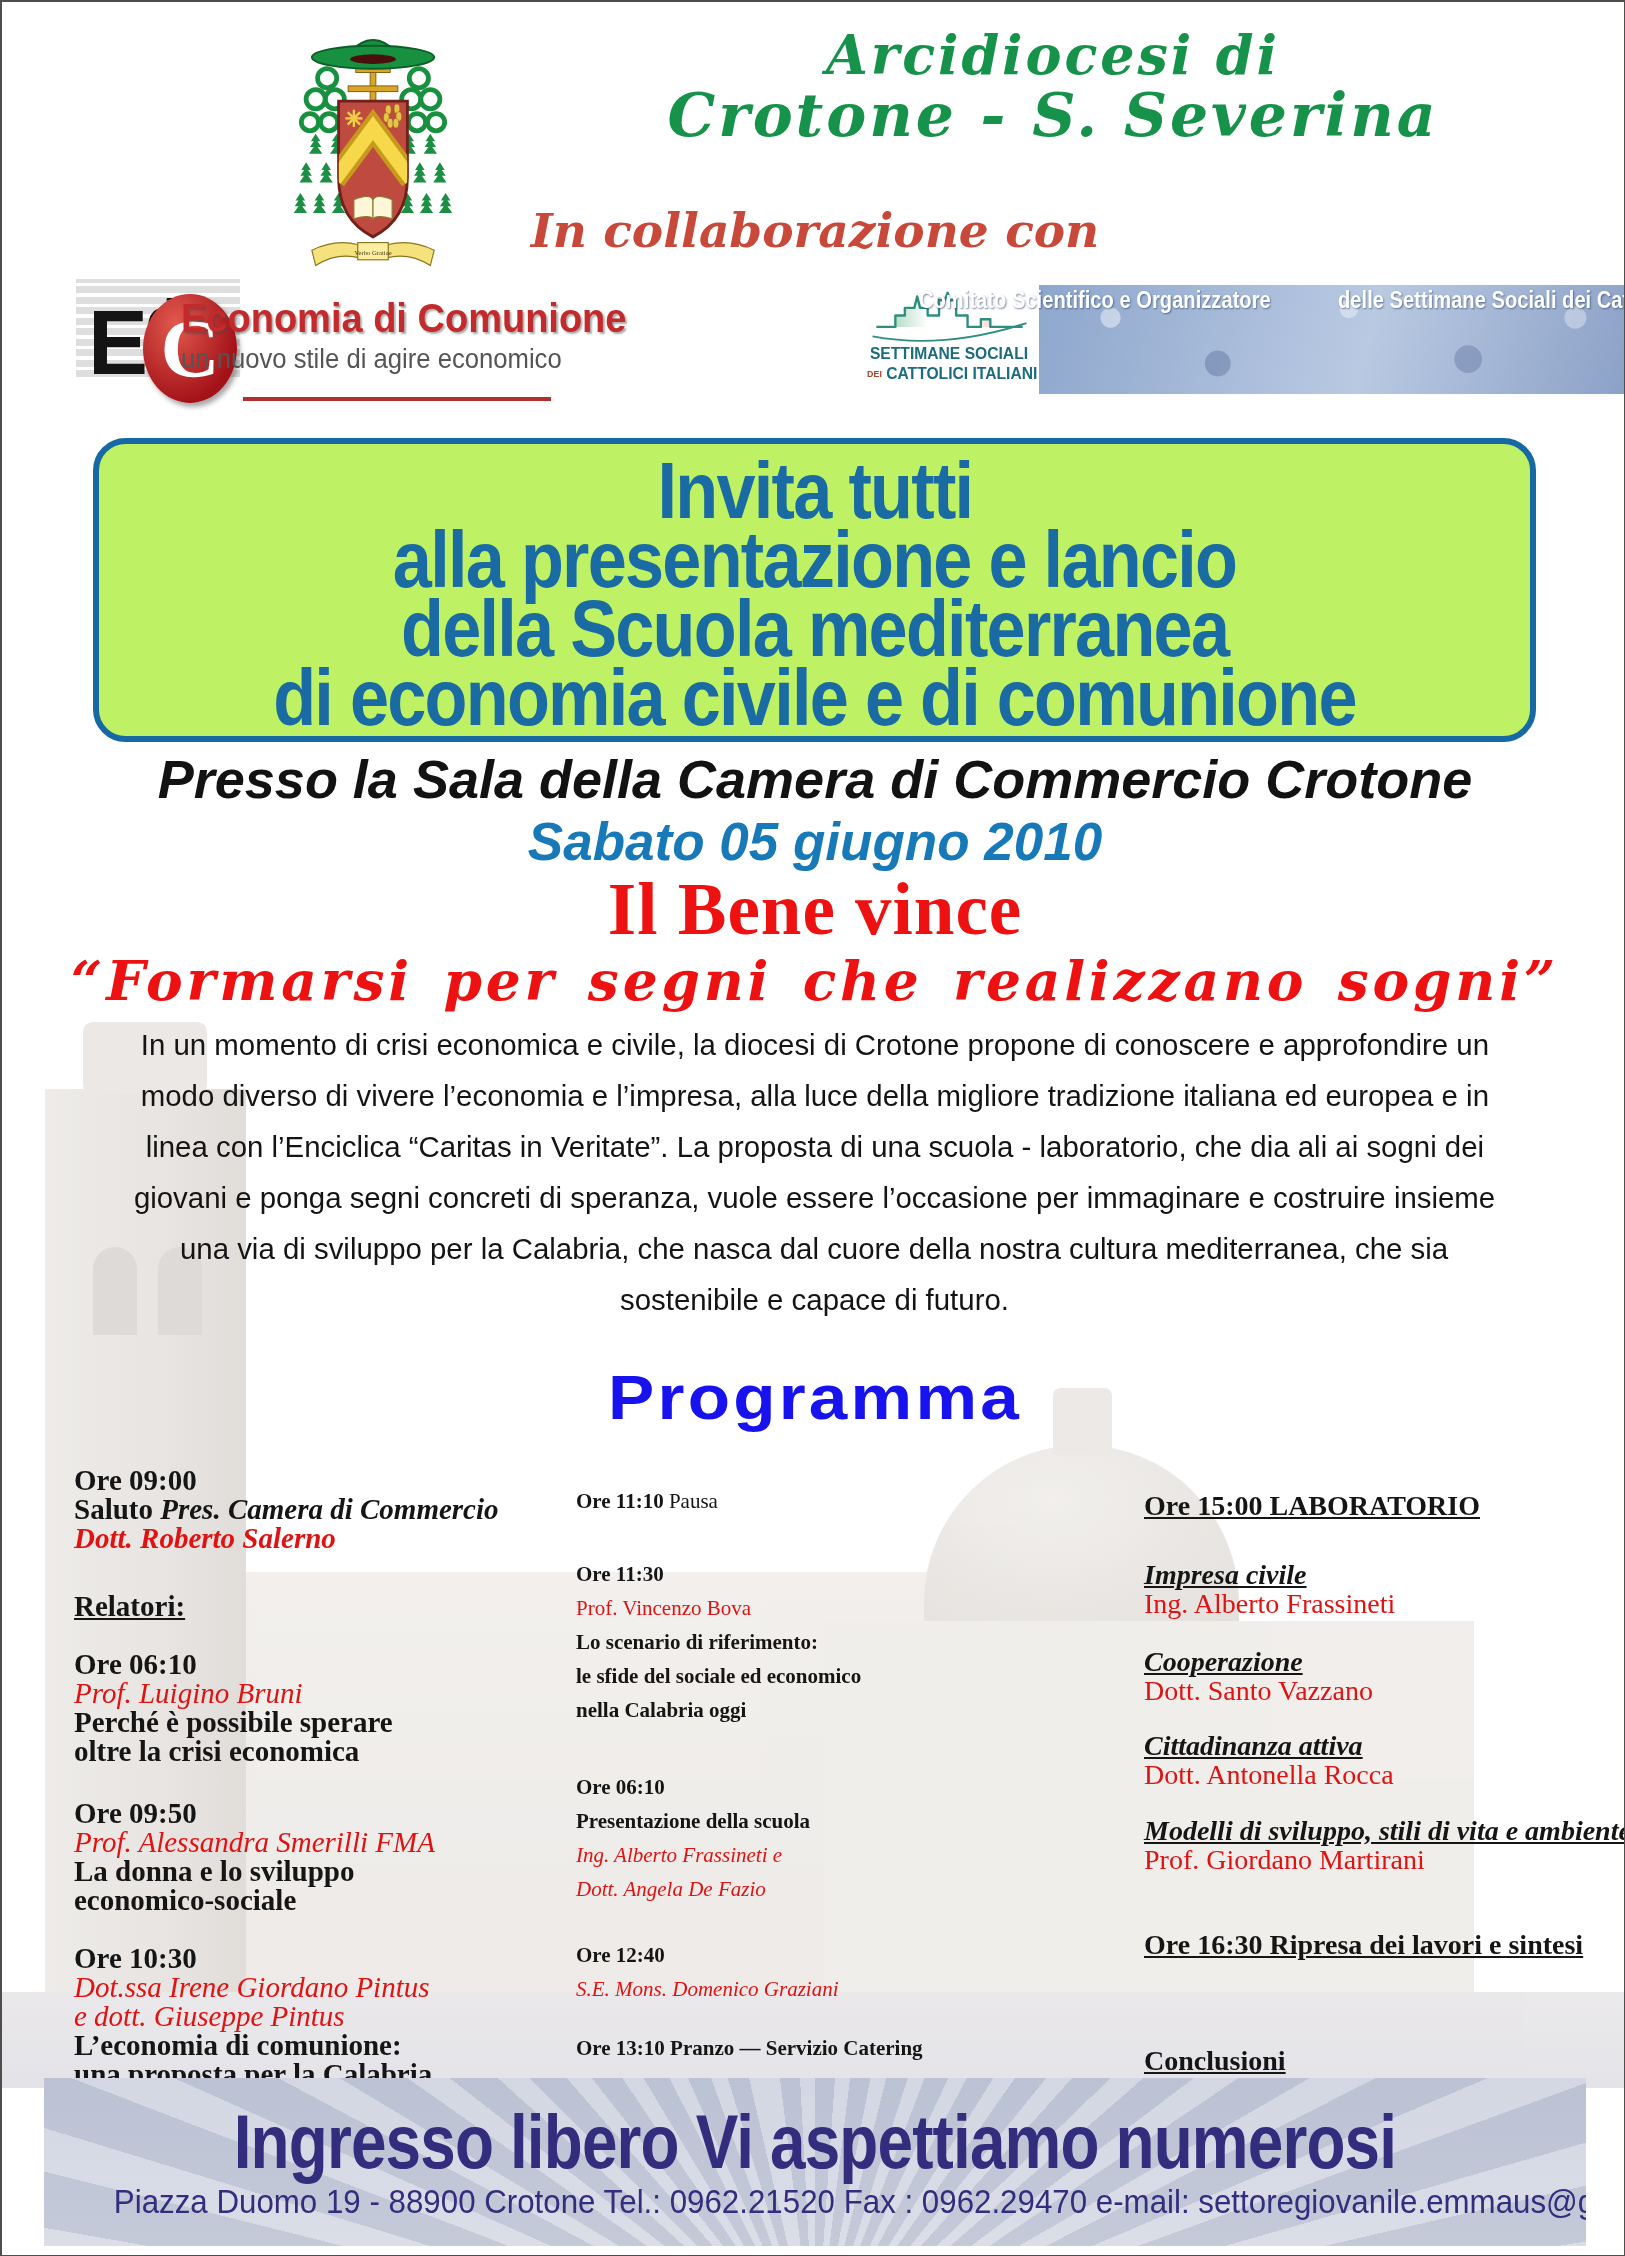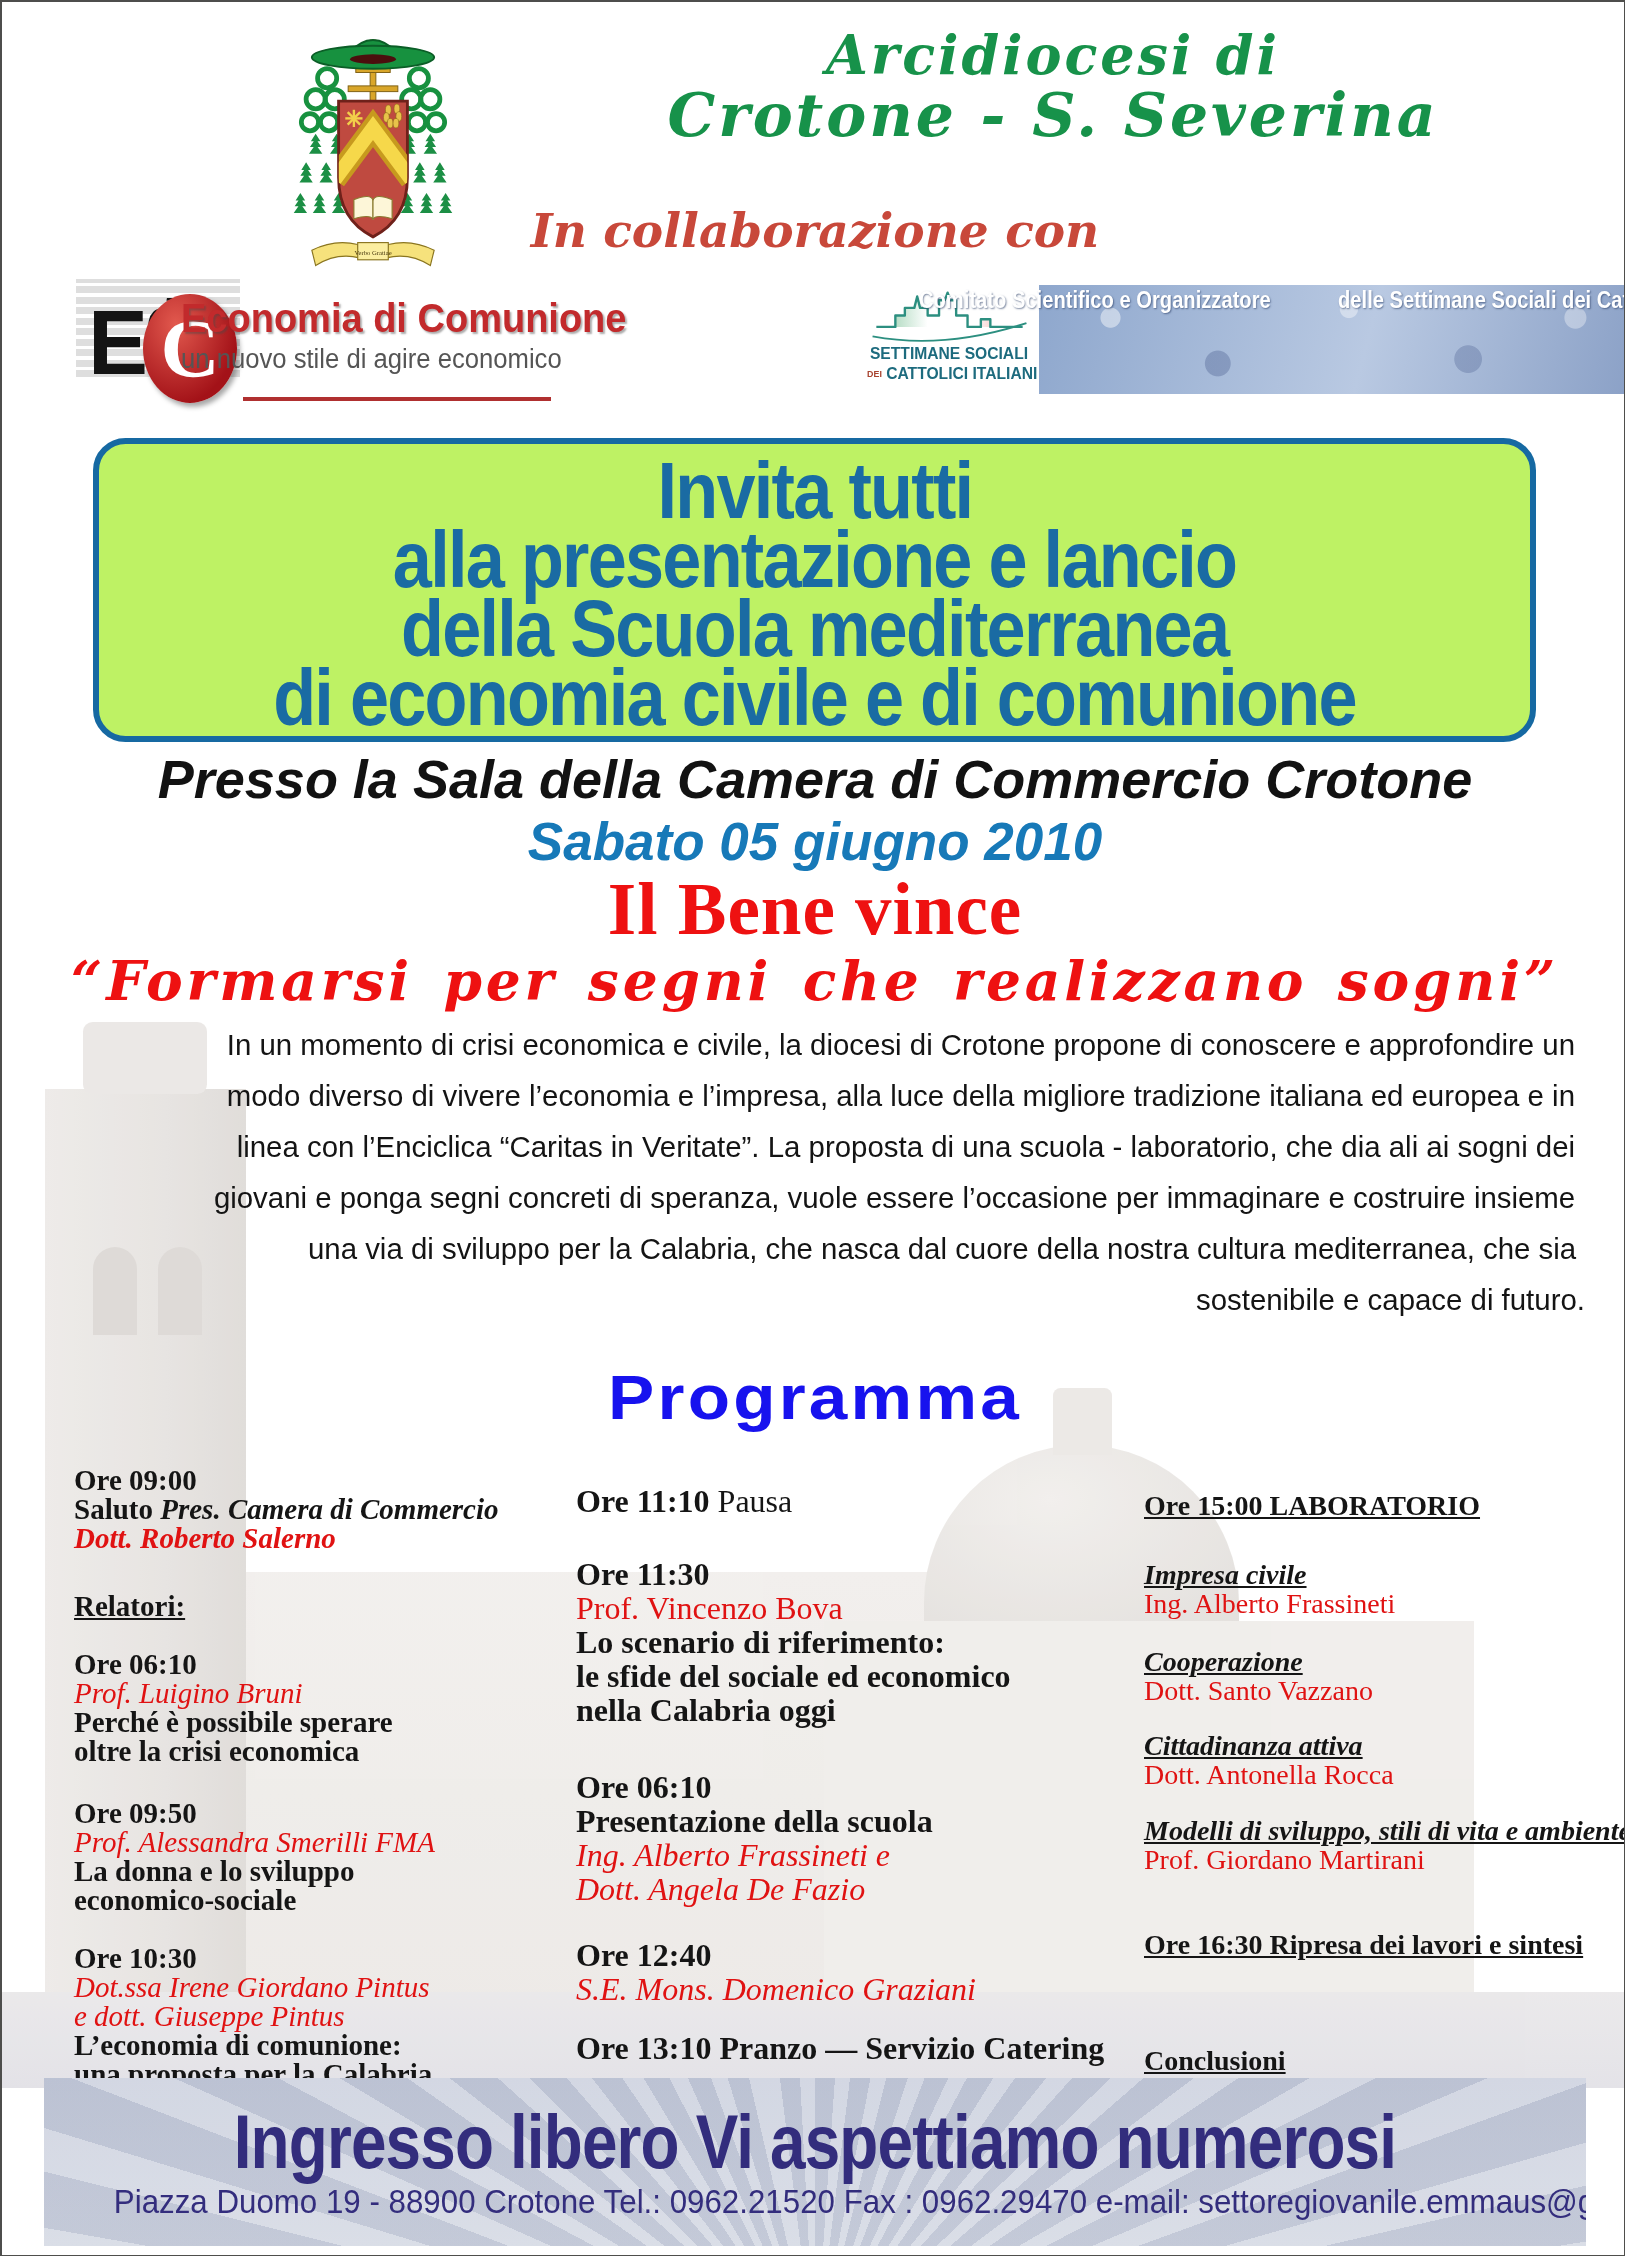--- a/index.html
+++ b/index.html
@@ -93,32 +93,32 @@
         font-size:53px;color:#1779b8;}
   .slogan{position:absolute;left:0;top:866px;width:1626px;text-align:center;
           font-family:"Liberation Serif",serif;font-weight:bold;font-size:73px;
           color:#ee1111;letter-spacing:1px;}
   .subslogan{position:absolute;left:0;top:946px;width:1626px;text-align:center;
              font-family:"DejaVu Serif",serif;font-style:italic;font-weight:bold;
              font-size:55px;color:#ee1111;letter-spacing:3.8px;word-spacing:7.6px;white-space:nowrap;}
 
   
   .intro{position:absolute;left:38px;top:1017px;width:1549px;text-align:center;}
-  .intro-line{height:51px;line-height:51px;white-space:nowrap;text-align:right;}
+  .intro-line{height:51px;line-height:51px;white-space:nowrap;}
   .intro-line span{display:inline-block;font-family:"Liberation Sans",sans-serif;
                    font-size:30px;color:#141414;transform:scaleX(.98);transform-origin:center;}
 
   
   .prog-title{position:absolute;left:0;top:1359px;width:1626px;text-align:center;
               font-family:"Liberation Sans",sans-serif;font-weight:bold;font-size:63px;
               color:#1712ee;letter-spacing:2.9px;transform:scaleX(1.1);}
   .col{position:absolute;color:#151515;}
   .col .pl{white-space:nowrap;}
   .col1{left:72px;top:1464px;width:478px;font-size:29px;line-height:29px;}
-  .col2{left:574px;top:1482px;width:554px;font-size:32px;line-height:34px;}
+  .col2{left:574px;top:1482px;width:554px;font-size:21px;line-height:34px;}
   .col3{left:1142px;top:1489px;width:459px;font-size:28px;line-height:29px;}
   .b{font-weight:bold;}
   .i{font-style:italic;}
   .r{color:#e01212;}
   .u{text-decoration:underline;}
 
   
   .footer-band{position:absolute;left:42px;top:2076px;width:1542px;height:168px;overflow:hidden;
                text-align:center;color:#332d7d;
                background-image:

